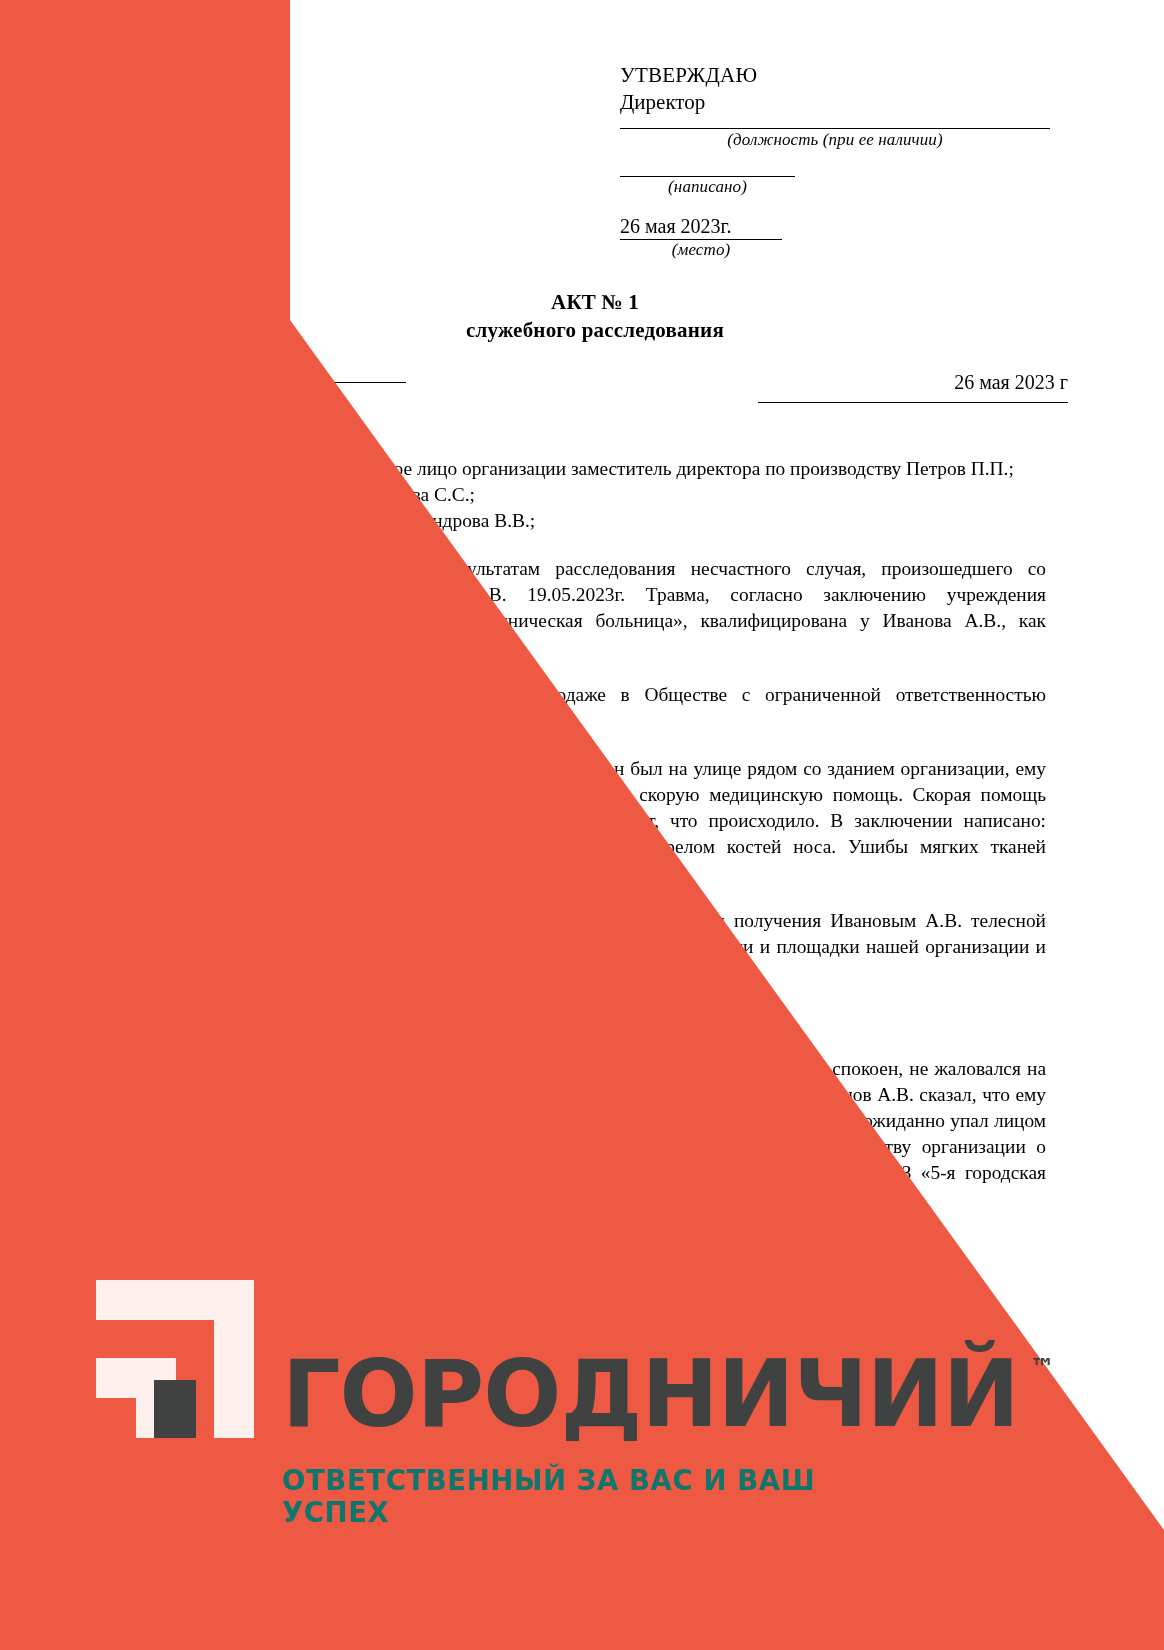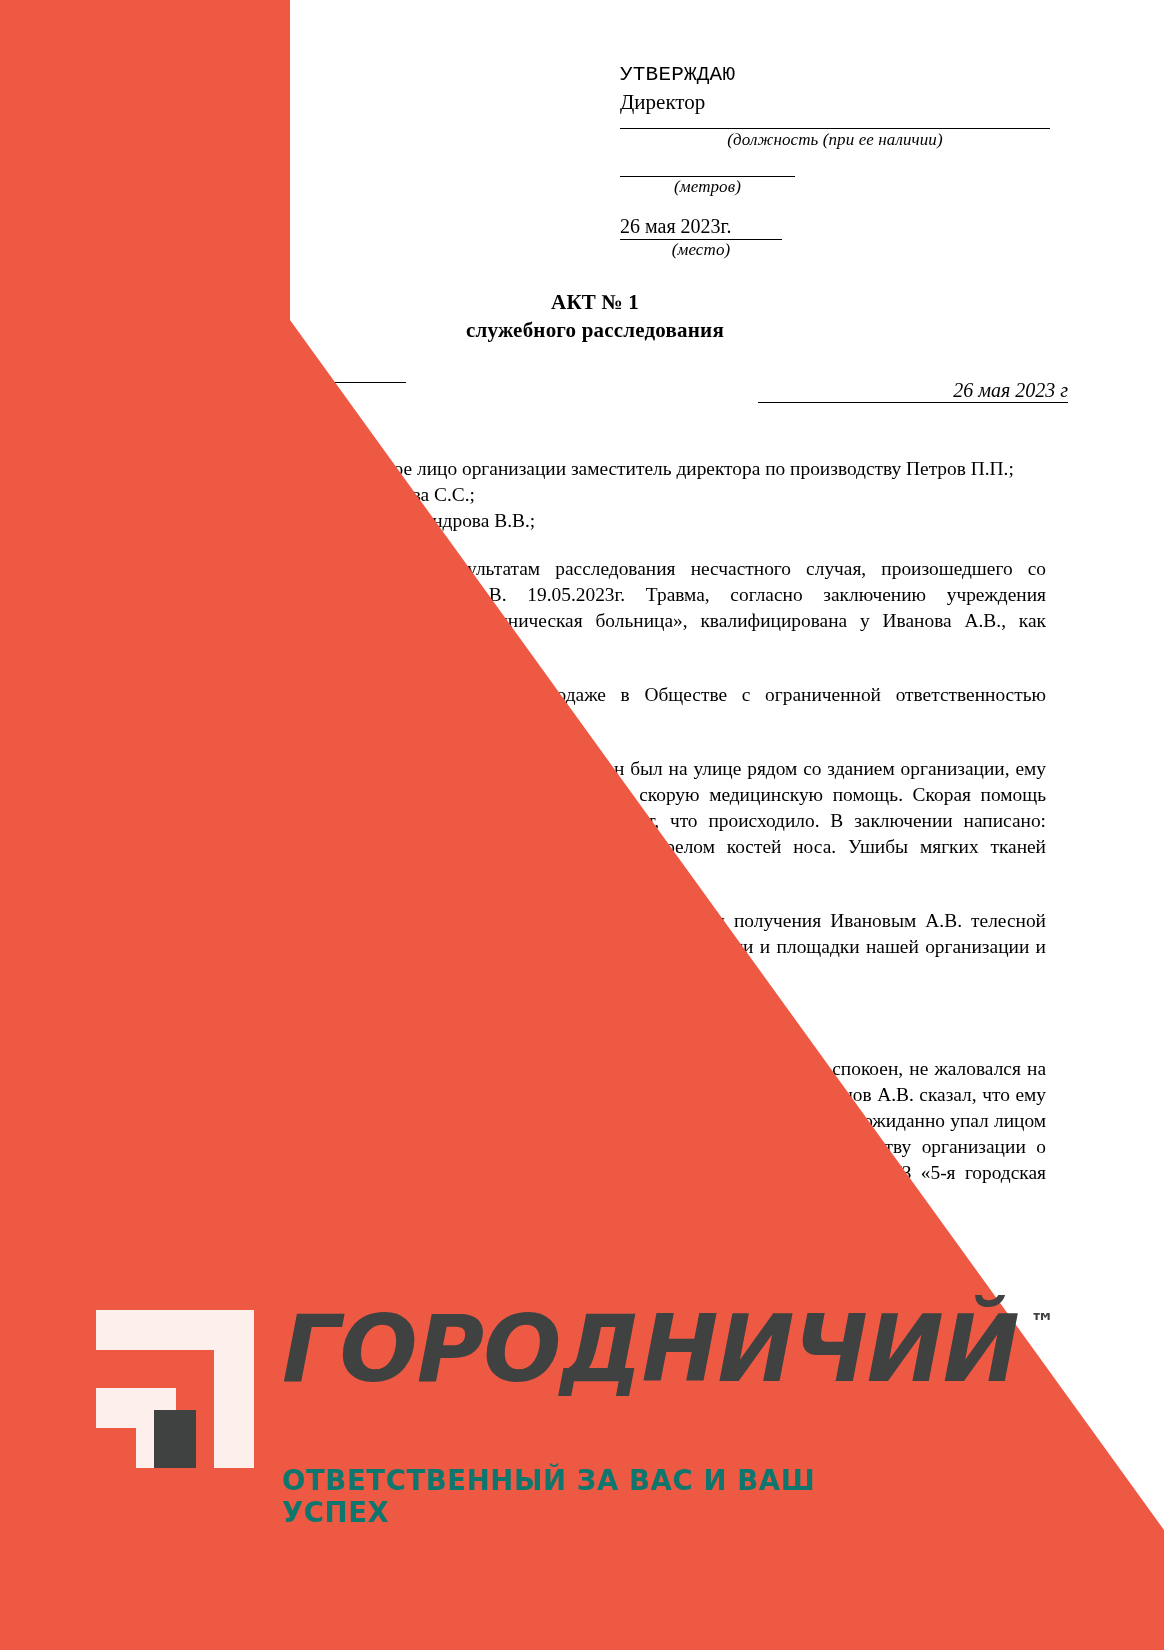--- a/index.html
+++ b/index.html
@@ -32,21 +32,20 @@
     position: absolute;
     left: 620px;
     top: 62px;
     width: 430px;
     font-size: 20px;
     line-height: 1.28;
   }
   .approval .utv {
     font-size: 21px;
     letter-spacing: .2px;
-    font-family: Liberation Mono, monospace;
   }
   .approval .post-line {
     border-bottom: 1.6px solid #000;
     padding-bottom: 12px;
     width: 430px;
     font-size: 21px;
   }
   .cap {
     font-family: "Liberation Serif", "DejaVu Serif", serif;
     font-style: italic;
@@ -114,23 +113,22 @@
     width: 972px;
     display: flex;
     justify-content: space-between;
     align-items: flex-end;
   }
   .pd-left { width: 310px; }
   .pd-right { width: 310px; text-align: right; font-size: 20px; }
   .pd-left .rl { border-bottom: 1.6px solid #000; height: 24px; }
   .pd-right .rl {
     border-bottom: 1.6px solid #000;
-    padding-bottom: 1px;
+    padding-bottom: 9px;
     line-height: 1.1;
-    font-style: italic;
   }
 
   
   .body-text {
     position: absolute;
     left: 96px;
     top: 430px;
     width: 950px;
     font-size: 19.4px;
     line-height: 1.34;
@@ -158,23 +156,22 @@
     position: absolute;
     left: 96px;
     top: 1310px;
     z-index: 6;
     display: flex;
     flex-direction: column;
     width: 790px;
   }
   .logo-main {
     display: flex;
-    align-items: flex-start;
+    align-items: flex-end;
     height: 128px;
-    font-style: italic;
   }
   .logo-mark {
     position: relative;
     width: 158px;
     height: 158px;
     flex: 0 0 158px;
     margin-right: 28px;
   }
   .logo-word {
     position: relative;
@@ -213,21 +210,21 @@
 
     <div class="approval">
       <div class="utv">УТВЕРЖДАЮ</div>
       <div class="post-line">Директор</div>
       <div class="cap cap-center">(должность (при ее наличии)</div>
     </div>
 
     <div class="sign-row">
       <div class="sign-col-a">
         <div class="rule"></div>
-        <div class="cap cap-center">(метров)</div>
+        <div class="cap cap-center">(написано)</div>
       </div>
     </div>
 
     <div class="datefield">
       <div class="dv">26 мая 2023г.</div>
       <div class="cap cap-center">(место)</div>
     </div>
 
     <div class="doc-title">
       <div>АКТ № 1</div>

